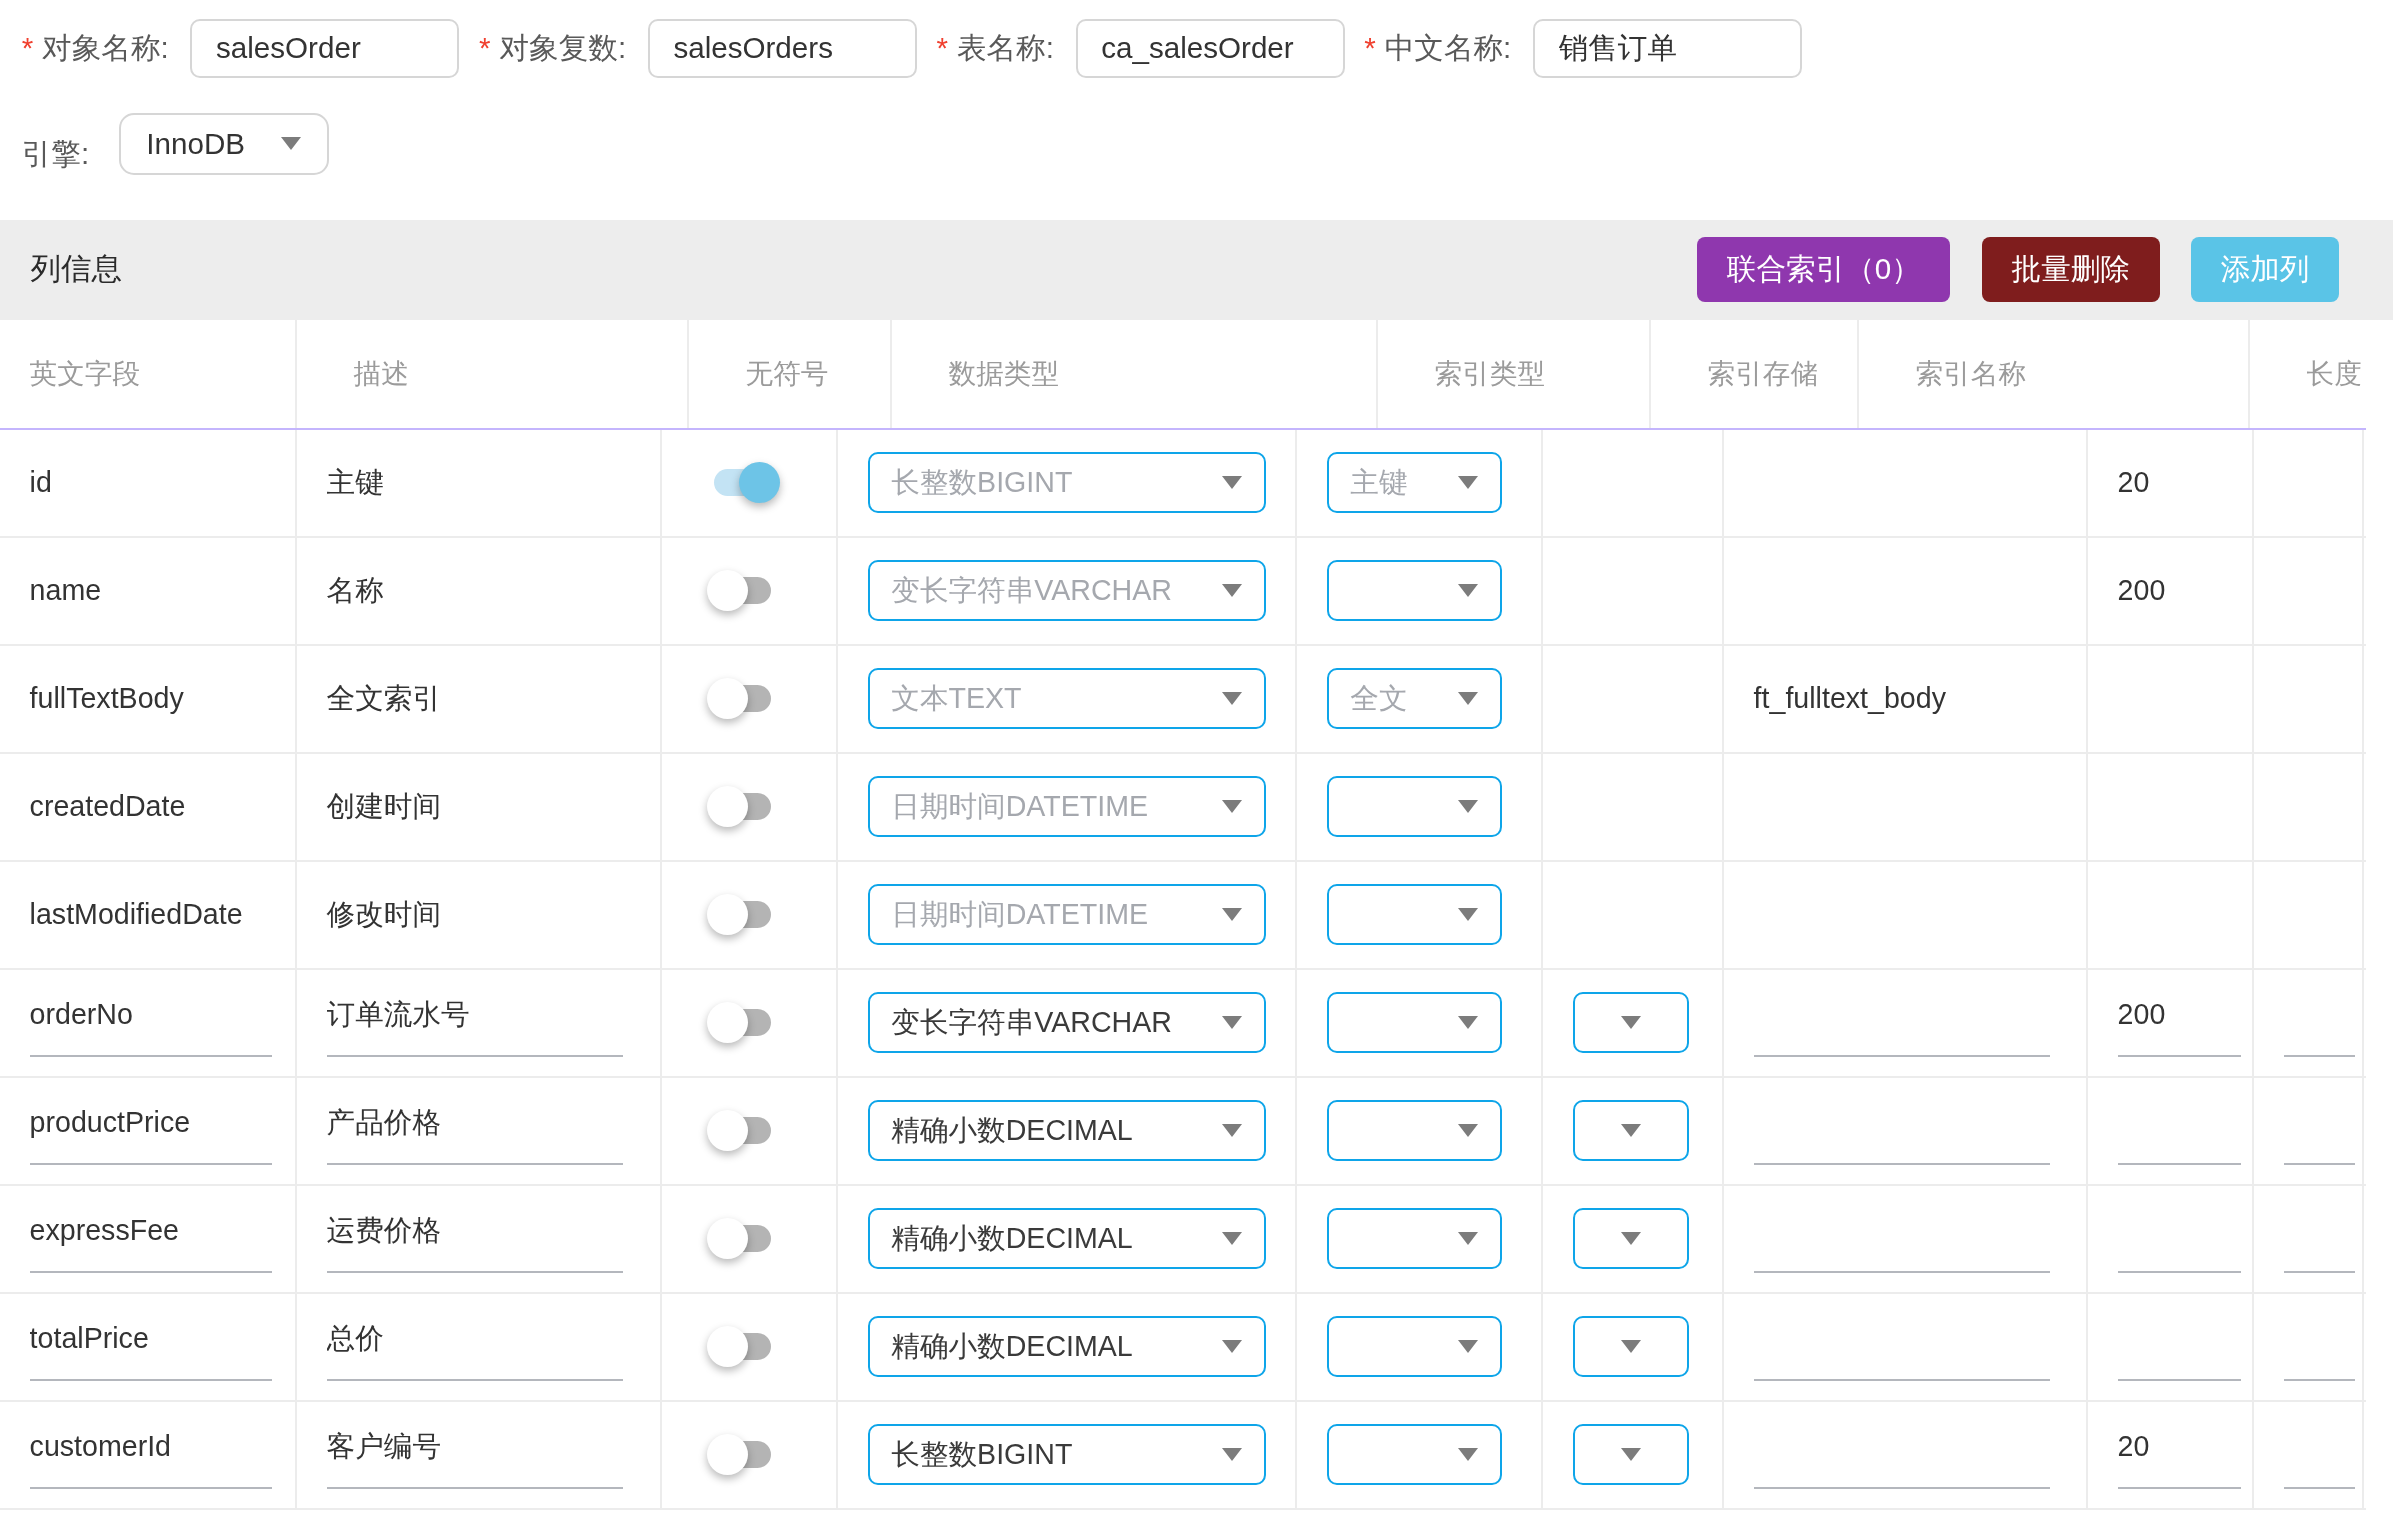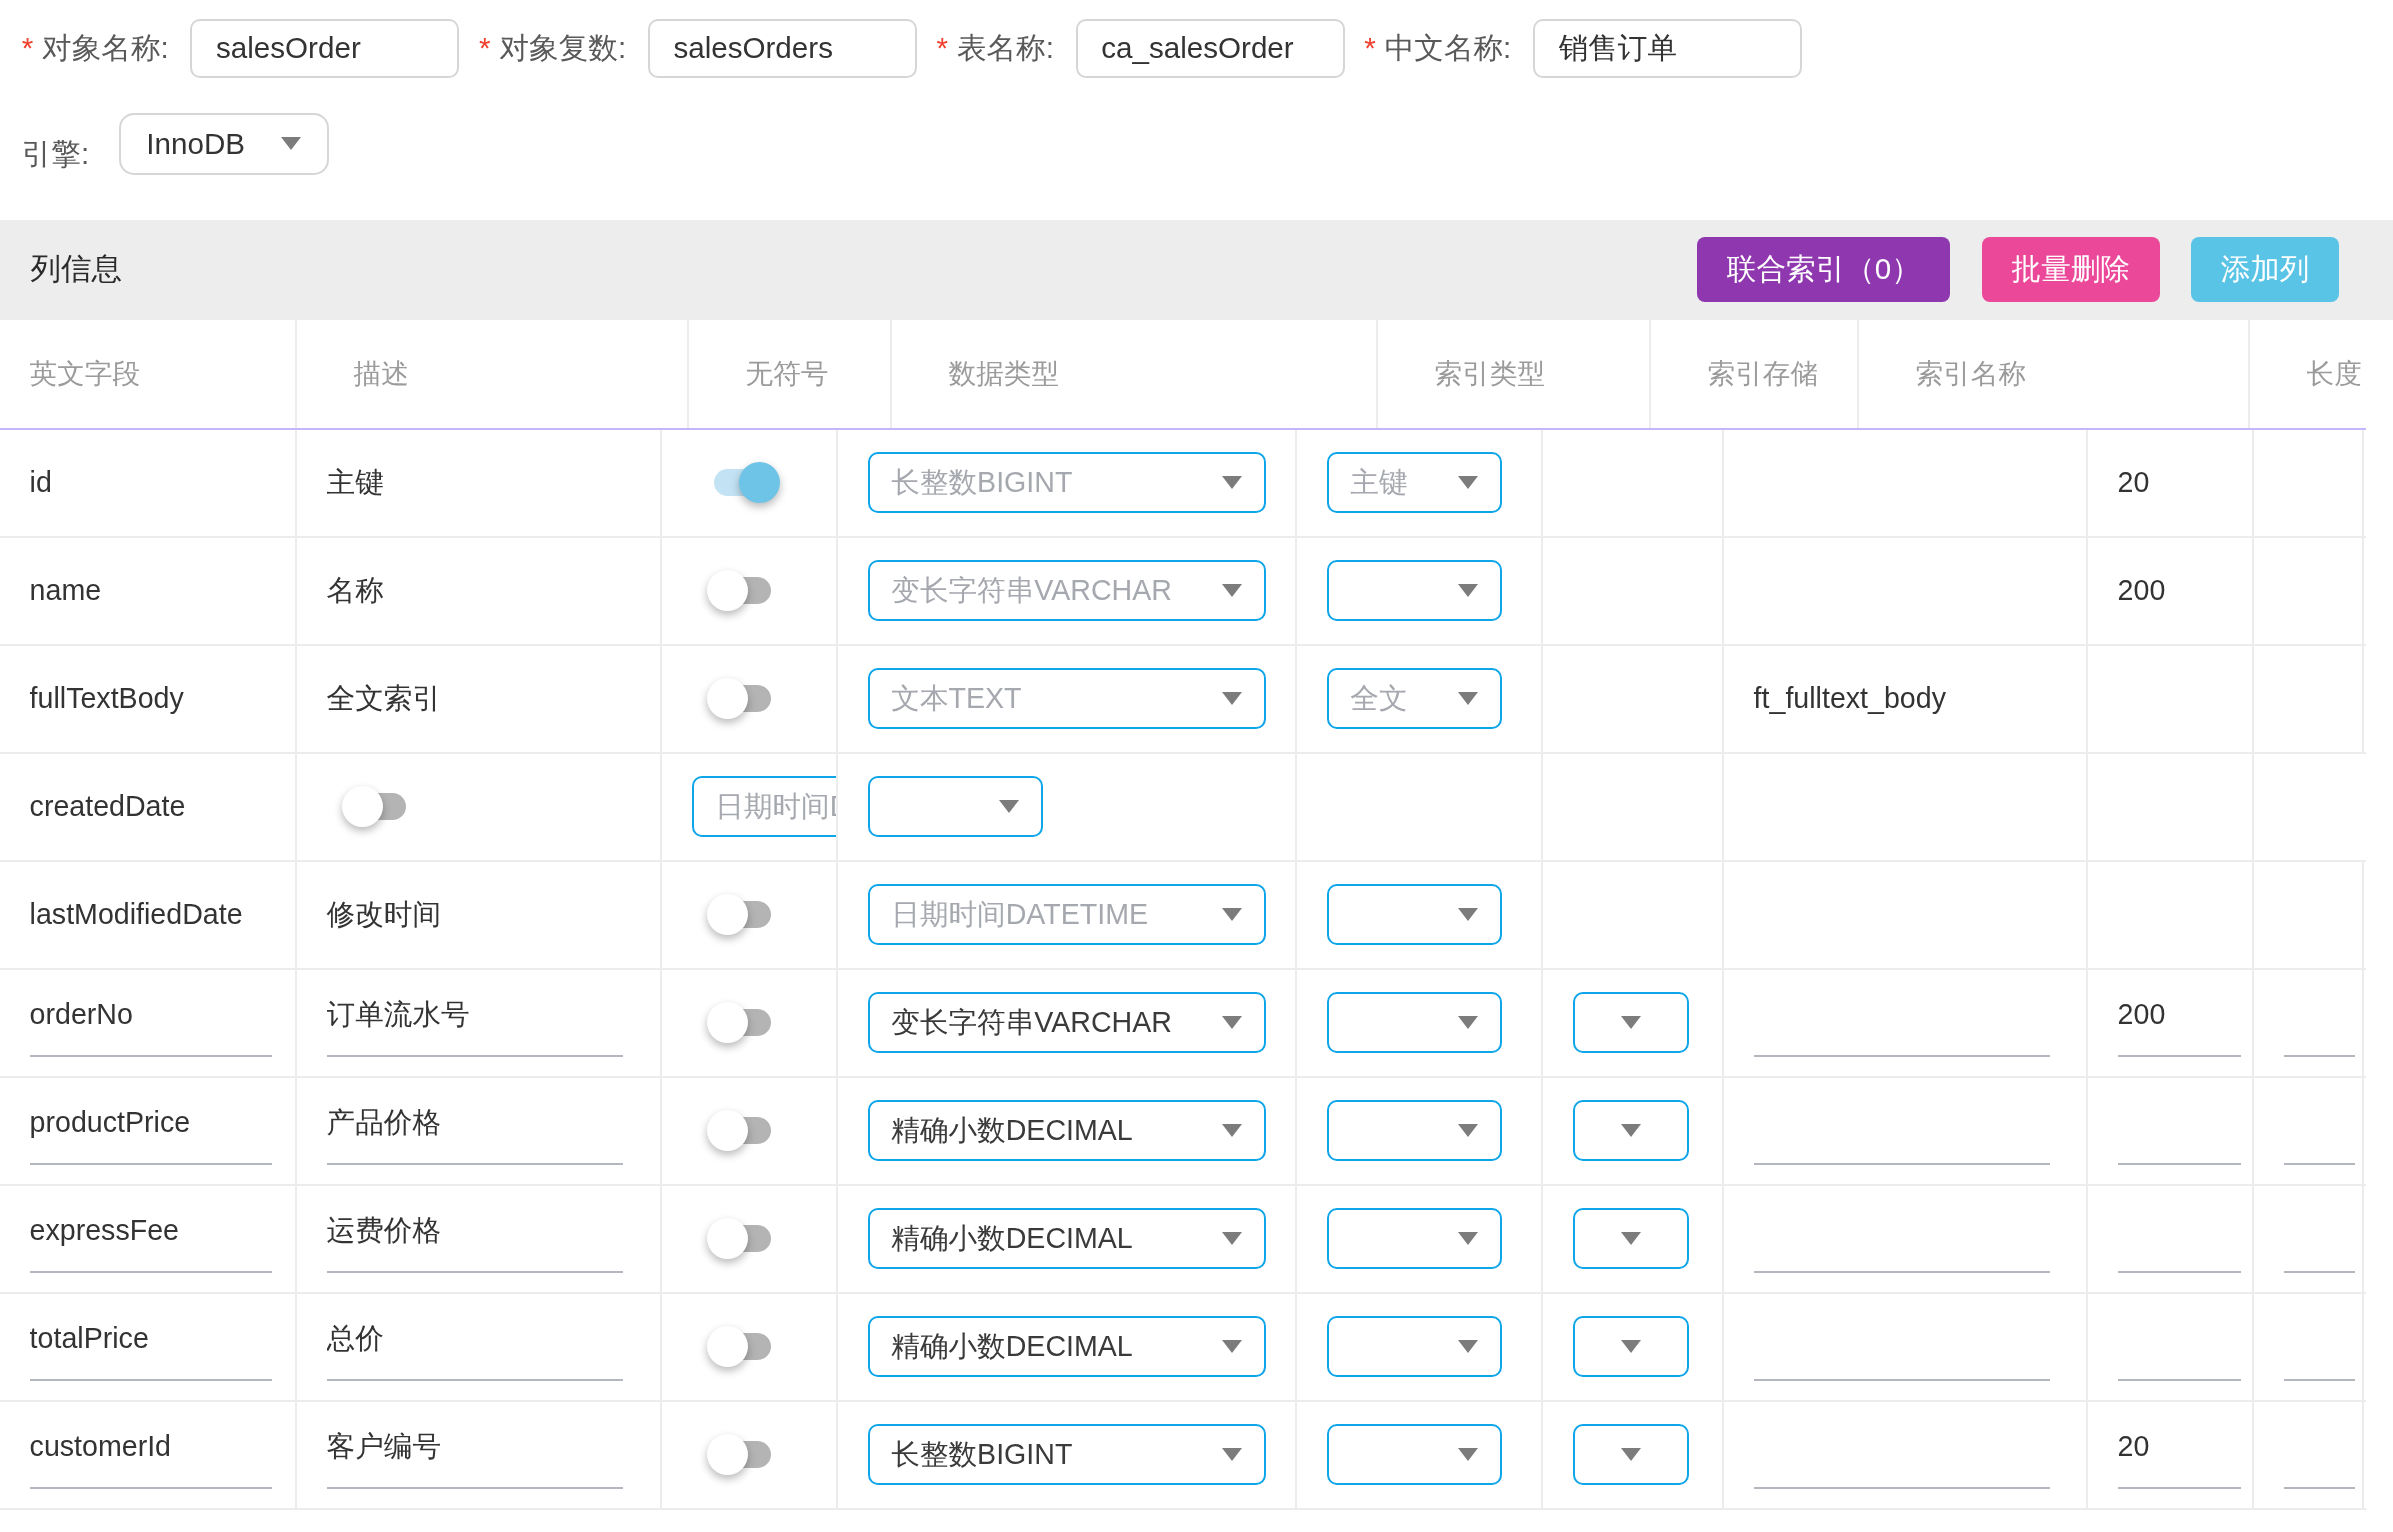--- a/index.html
+++ b/index.html
@@ -100,21 +100,21 @@
       <span>InnoDB</span>
       <i class="arr"></i>
     </div>
   </div>
 </div>
 
 <div class="section-bar">
   <span class="sec-title">列信息</span>
   <div class="btns">
     <button class="btn" id="btn-union" style="background: rgb(143, 55, 174);">联合索引（0）</button>
-    <button class="btn" id="btn-del" style="background: #ec4899;">批量删除</button>
+    <button class="btn" id="btn-del" style="background: #7f1d1d;">批量删除</button>
     <button class="btn" id="btn-add" style="background: rgb(90, 196, 231);">添加列</button>
   </div>
 </div>
 
 <div>
   <div class="grid thead" id="thead">
       <div class="cell">英文字段</div>
       <div class="cell">描述</div>
       <div class="cell">无符号</div>
       <div class="cell">数据类型</div>
@@ -216,20 +216,23 @@
           <span class="ctext">ft_fulltext_body</span>
         </div>
         <div class="cell"></div>
         <div class="cell"></div>
       </div>
       <div class="grid trow">
         <div class="cell">
           <span class="ctext">createdDate</span>
         </div>
         <div class="cell">
+          <span class="ctext">创建时间</span>
+        </div>
+        <div class="cell">
           <div class="tg off">
             <div class="knob"></div>
           </div>
         </div>
         <div class="cell">
           <div class="dd w-dtype disabled">
             <span>日期时间DATETIME</span>
             <i class="arr"></i>
           </div>
         </div>

